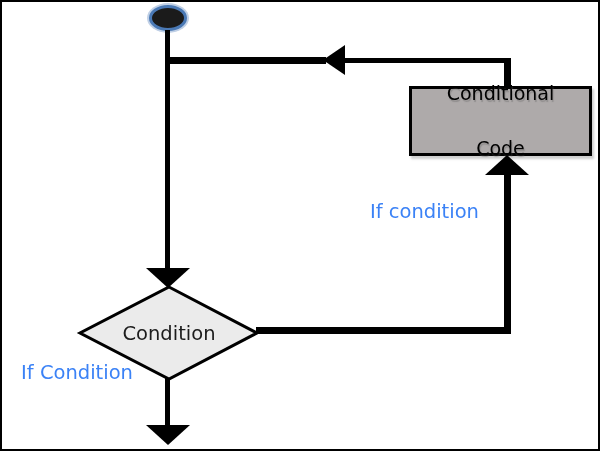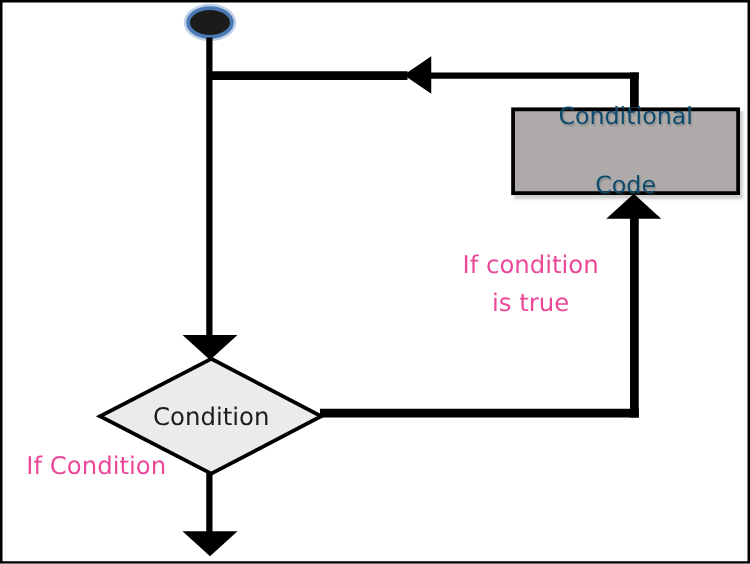--- a/index.html
+++ b/index.html
@@ -71,41 +71,41 @@
     left: 407px; top: 84px;
     width: 183px; height: 70px;
     background: #aeaaaa;
     border: 3px solid #000000;
     display: flex;
     flex-direction: column;
     align-items: center;
     justify-content: center;
     font-size: 19px;
     line-height: 27px;
-    color: #0c4a6e;
+    color: #000000;
     text-shadow: 1px 2px 1px rgba(90, 90, 90, 0.35);
     box-shadow: 2px 3px 2px rgba(160,160,160,0.5);
     gap: 28px;
   }
 
   
   .diamond-svg { position: absolute; left: 68px; top: 278px; width: 200px; height: 106px; }
   .diamond-svg text {
     font-family: "DejaVu Sans", "Liberation Sans", sans-serif;
     font-size: 19.5px;
     fill: #1c1c1c;
   }
 
   
   .branch-label {
     position: absolute;
     text-align: center;
     font-size: 19.5px;
     line-height: 31px;
-    color: #ec4899;
+    color: #3b82f6;
     white-space: nowrap;
   }
   .true-label  { left: 340px; top: 194px; width: 165px; }
   .false-label { left: 0px;   top: 355px; width: 150px; }
 </style>
 </head>
 <body>
 
 <div class="canvas">
 
@@ -131,19 +131,18 @@
   <svg class="diamond-svg" viewBox="0 0 200 106" xmlns="http://www.w3.org/2000/svg">
     <polygon points="99,7 187,53 99,99 10,53" fill="#ebebeb" stroke="#000000" stroke-width="3"></polygon>
     <text x="99" y="60" text-anchor="middle">Condition</text>
   </svg>
 
   <div class="line false-line"></div>
   <div class="arr arr-down-exit"></div>
 
   <div class="branch-label true-label">
     <div>If condition</div>
-    <div>is true</div>
   </div>
   <div class="branch-label false-label">
     <div>If Condition</div>
   </div>
 
 </div>
 
 </body></html>

